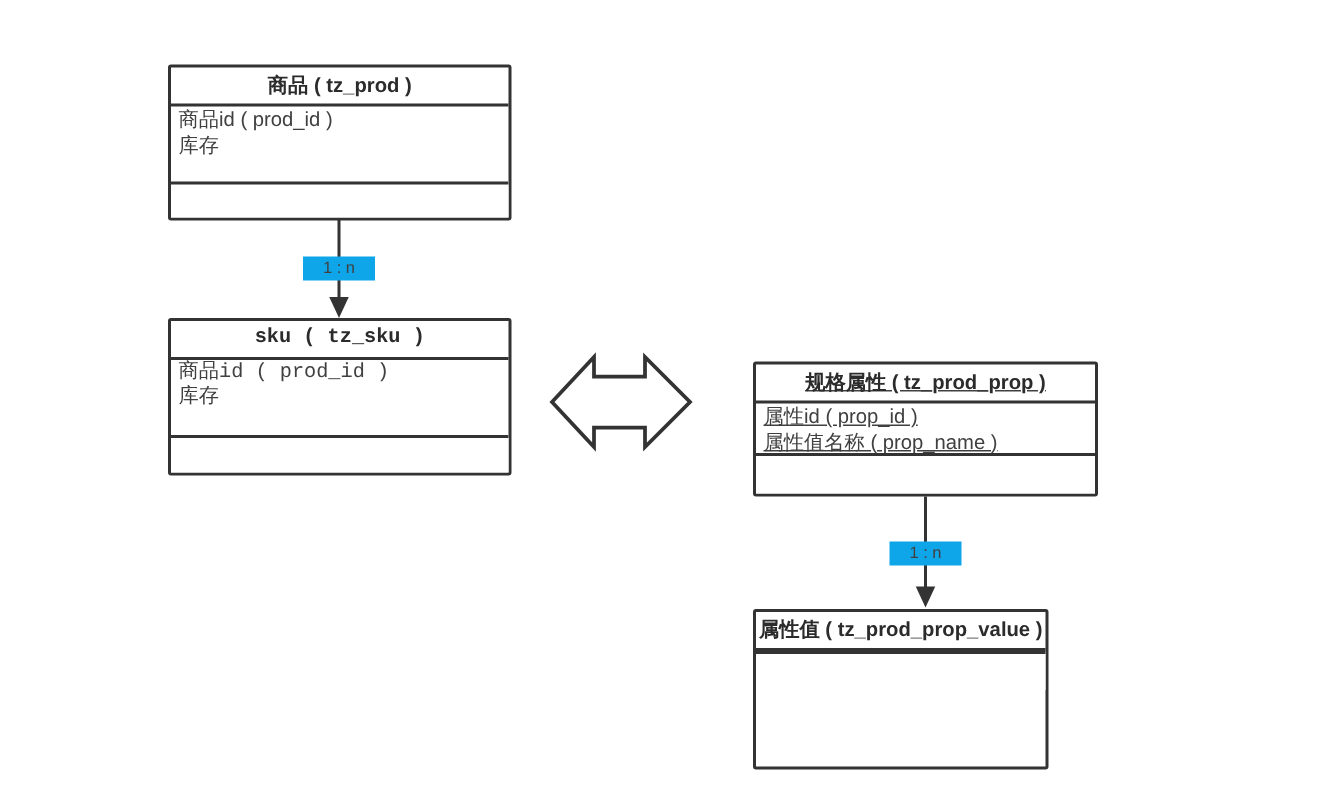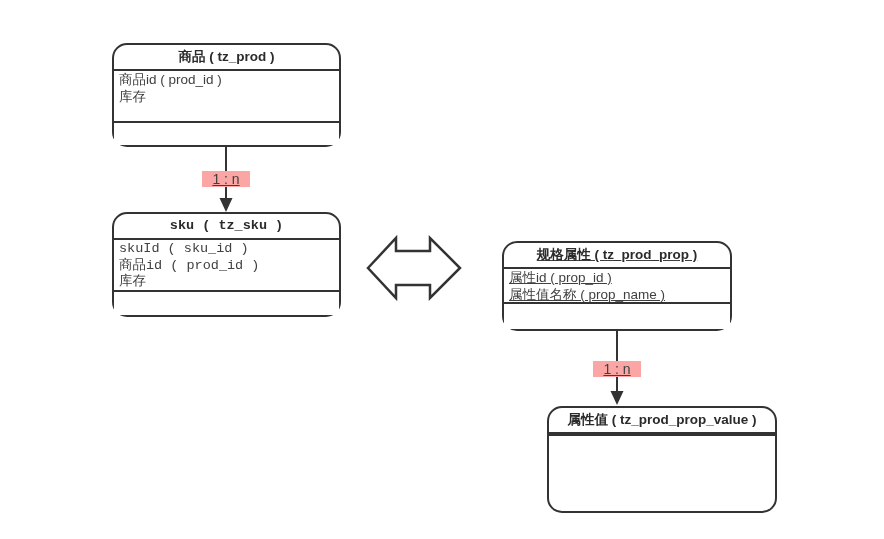--- a/index.html
+++ b/index.html
@@ -22,21 +22,21 @@
     left: 0; top: 0;
     width: 884px; height: 539px;
   }
   .conn-line { stroke: var(--line); stroke-width: 2; fill: none; }
   .arrowhead { fill: var(--line); stroke: none; }
   .double-arrow { fill: #ffffff; stroke: var(--line); stroke-width: 2.5; stroke-linejoin: miter; }
   .entity {
     position: absolute;
     box-sizing: border-box;
     border: 2px solid var(--line);
-    border-radius: 15px;
+    border-radius: 2px;
     background: #ffffff;
     display: flex;
     flex-direction: column;
     color: var(--text);
   }
   .entity-title {
     flex: 0 0 auto;
     height: 24px;
     line-height: 24px;
     border-bottom: 2px solid var(--line);
@@ -54,28 +54,27 @@
     line-height: 16.5px;
     overflow: hidden;
   }
   .entity-footer {
     flex: 0 0 auto;
     border-top: 2px solid var(--line);
     background: #ffffff;
   }
   .conn-label {
     position: absolute;
-    background: #fca5a5;
-    font-size: 14px;
+    background: #0ea5e9;
+    font-size: 11px;
     line-height: 16px;
     color: var(--text);
     text-align: center;
     padding: 0 2px;
     white-space: nowrap;
-    text-decoration: underline;
   }
 </style>
 </head>
 <body>
 
 <div class="canvas">
 
   <svg class="conn-layer" viewBox="0 0 884 539">
 
     <g>
@@ -96,37 +95,36 @@
     <div class="entity-fields">
       <div>商品id ( prod_id )</div>
       <div>库存</div>
     </div>
     <div class="entity-footer" style="height:22px;"></div>
   </div>
 
   <div class="entity" style="left:112px; top:212px; width:229px; height:105px;font-family:Liberation Mono, monospace;">
     <div class="entity-title">sku ( tz_sku )</div>
     <div class="entity-fields">
-      <div>skuId ( sku_id )</div>
       <div>商品id ( prod_id )</div>
       <div>库存</div>
     </div>
     <div class="entity-footer" style="height:23px;"></div>
   </div>
 
   <div class="entity" style="left:502px; top:241px; width:230px; height:90px;text-decoration:underline;">
     <div class="entity-title">规格属性 ( tz_prod_prop )</div>
     <div class="entity-fields">
       <div>属性id ( prop_id )</div>
       <div>属性值名称 ( prop_name )</div>
     </div>
     <div class="entity-footer" style="height:25px;"></div>
   </div>
 
-  <div class="entity" style="left:502px; top:406px; width:230px; height:107px;margin-left:45px;">
+  <div class="entity" style="left:502px; top:406px; width:197px; height:107px;">
     <div class="entity-title">属性值 ( tz_prod_prop_value )</div>
     <div class="entity-footer" style="height:24px;"></div>
   </div>
 
   <div class="conn-label" style="left:202px; top:171px; width:44px;">1 : n</div>
   <div class="conn-label" style="left:593px; top:361px; width:44px;">1 : n</div>
 
 </div>
 
 </body></html>

